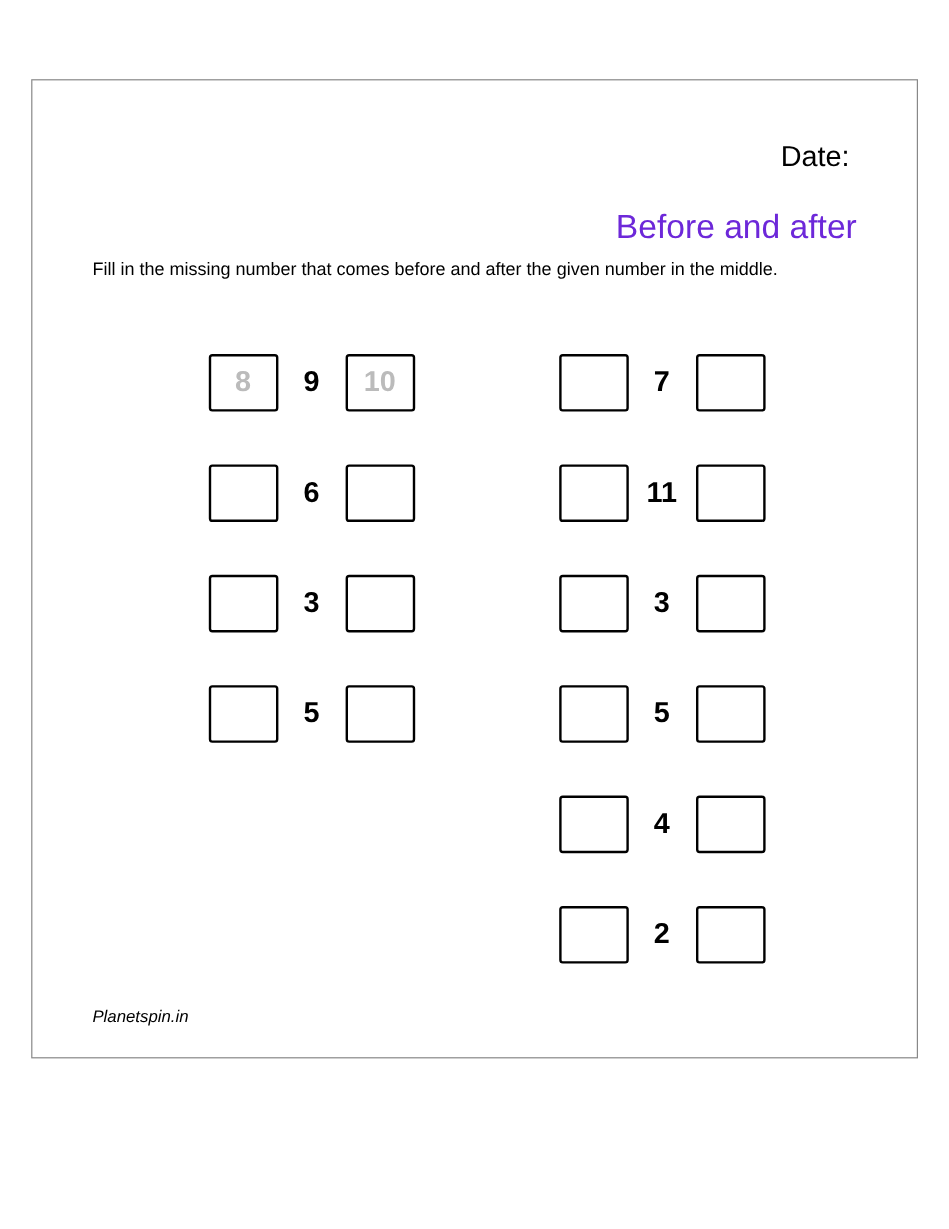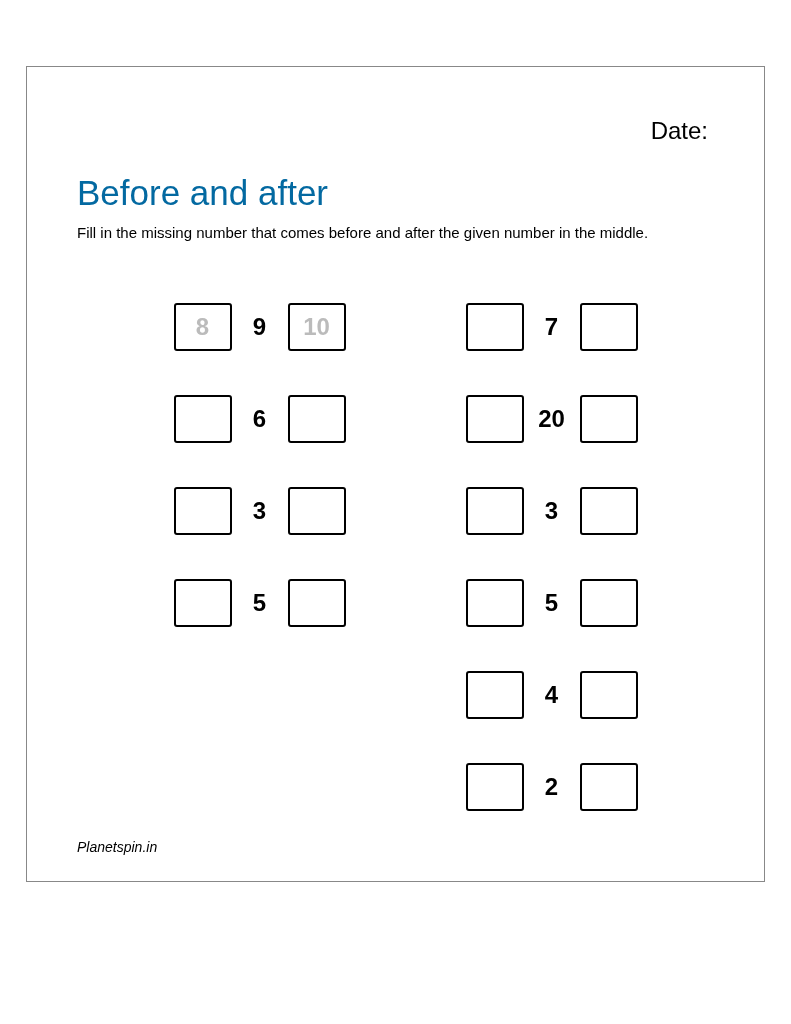--- a/index.html
+++ b/index.html
@@ -21,24 +21,25 @@
     margin-top: 40px;
   }
   .date-line {
     text-align: right;
     font-size: 24px;
     color: #000;
     margin-bottom: 28px;
     padding-right: 6px;
   }
   .title {
-    color: #0369a1;
-    font-size: 35px;
+    color: #6d28d9;
+    font-size: 28px;
     font-weight: normal;
     margin-bottom: 10px;
+    text-align: right;
   }
   .instructions {
     font-size: 15px;
     color: #000;
     line-height: 1.35;
     margin-bottom: 60px;
   }
   .grid {
     display: flex;
     justify-content: center;
@@ -124,21 +125,21 @@
     </div>
 
     <div class="col">
       <div class="row">
         <div class="box"></div>
         <div class="mid">7</div>
         <div class="box"></div>
       </div>
       <div class="row">
         <div class="box"></div>
-        <div class="mid">20</div>
+        <div class="mid">11</div>
         <div class="box"></div>
       </div>
       <div class="row">
         <div class="box"></div>
         <div class="mid">3</div>
         <div class="box"></div>
       </div>
       <div class="row">
         <div class="box"></div>
         <div class="mid">5</div>

